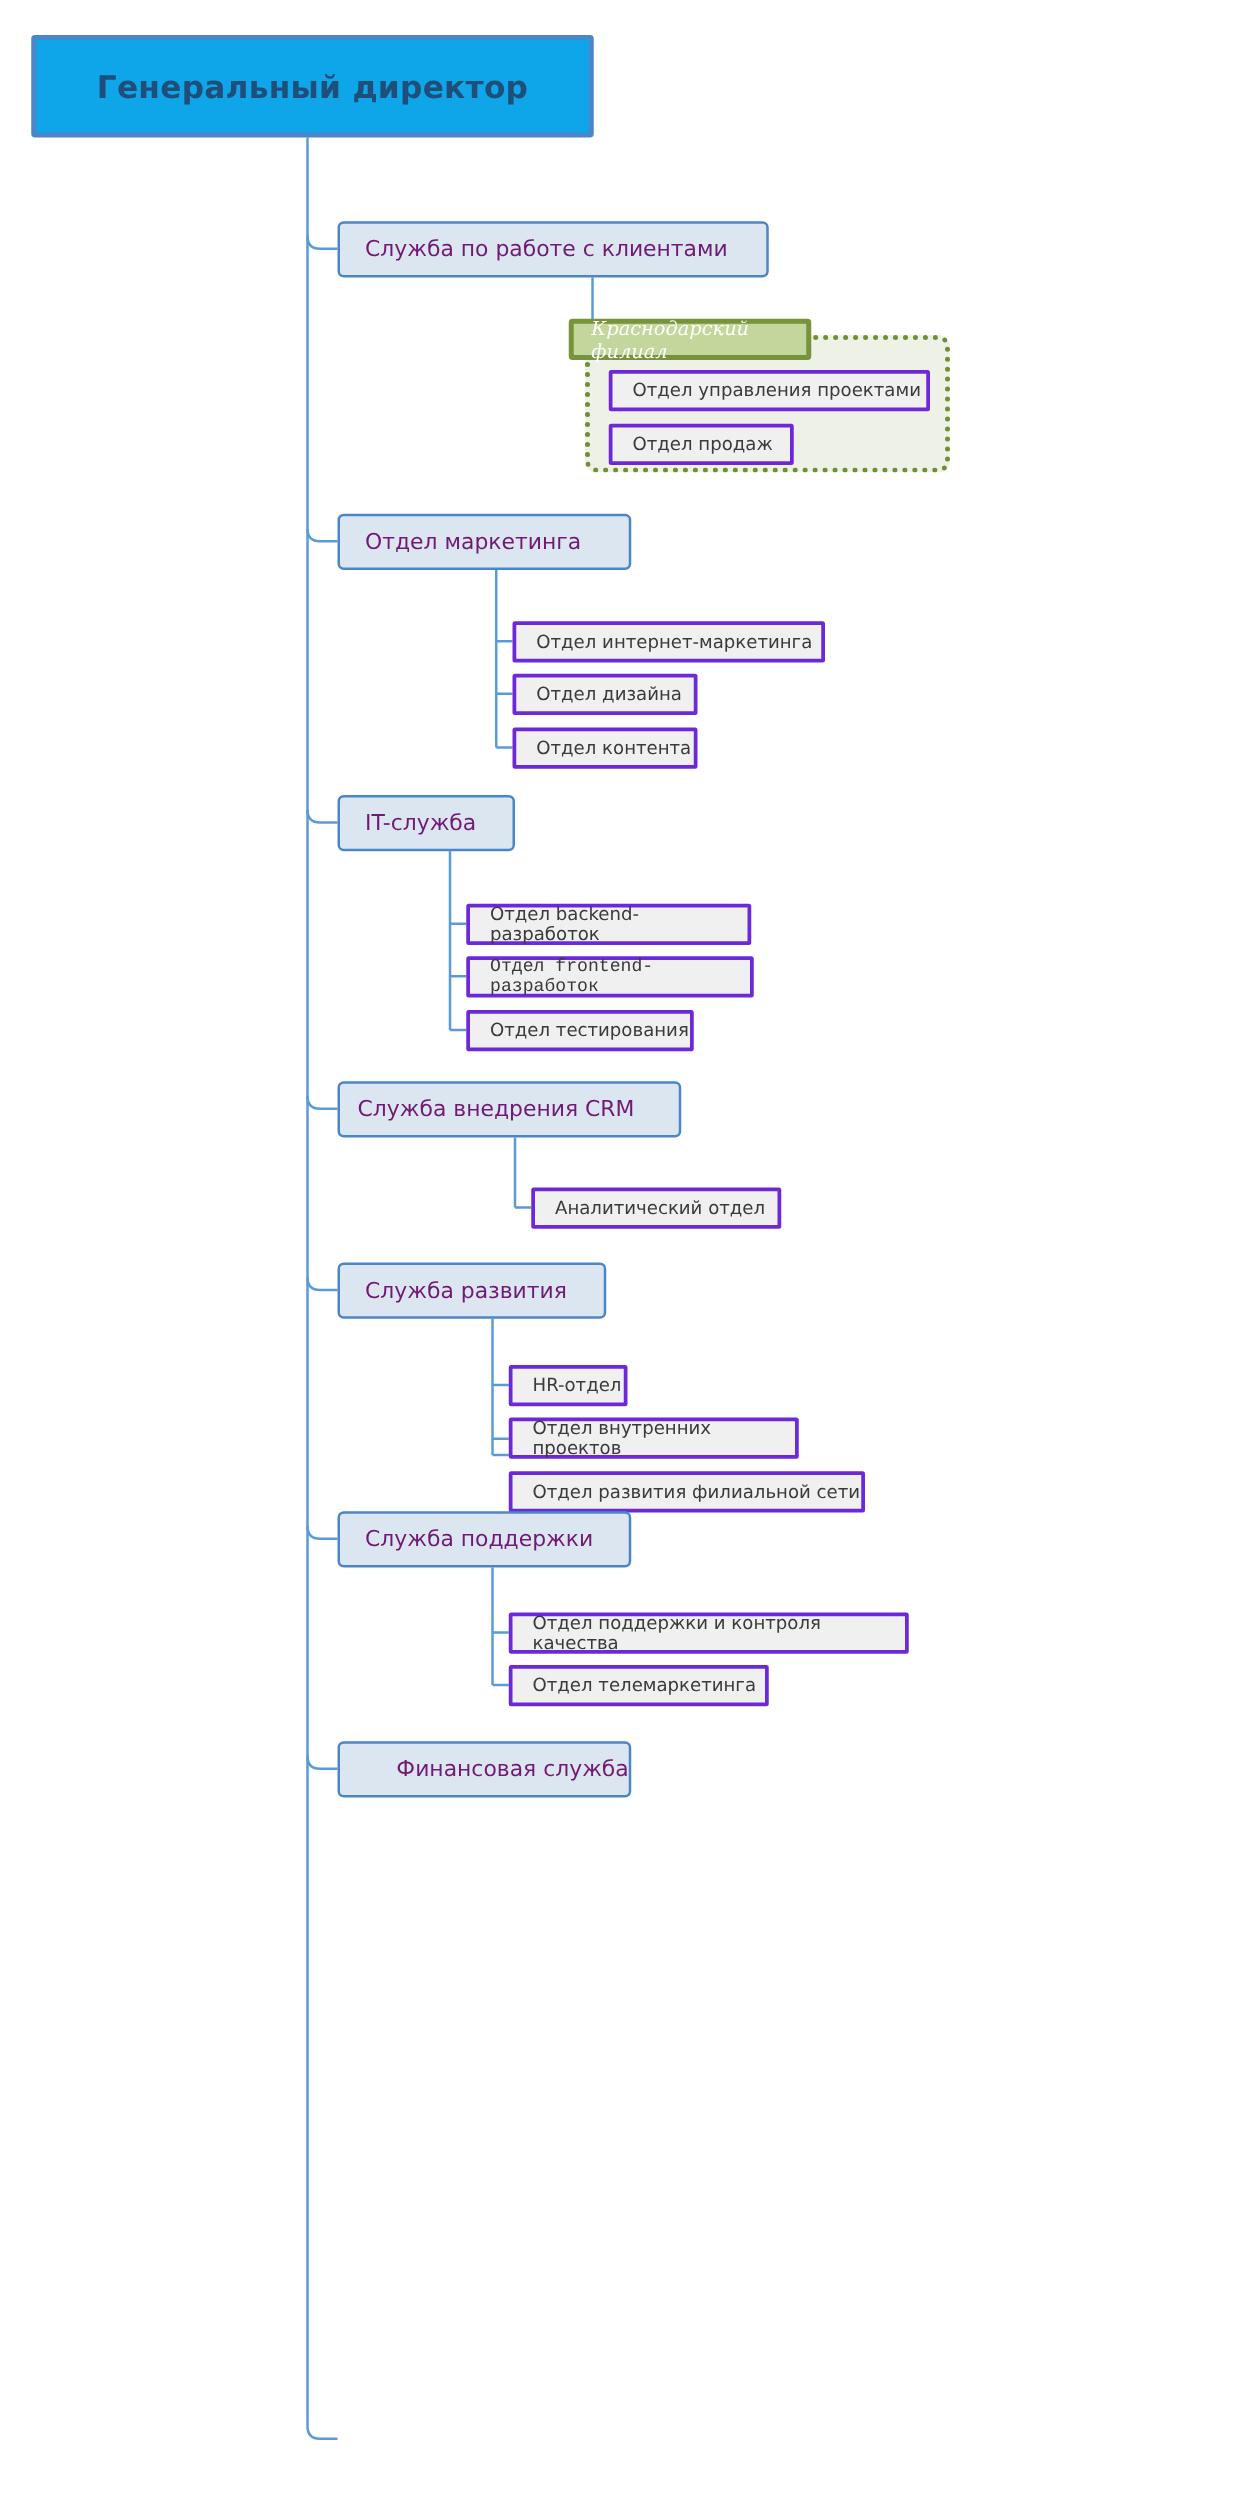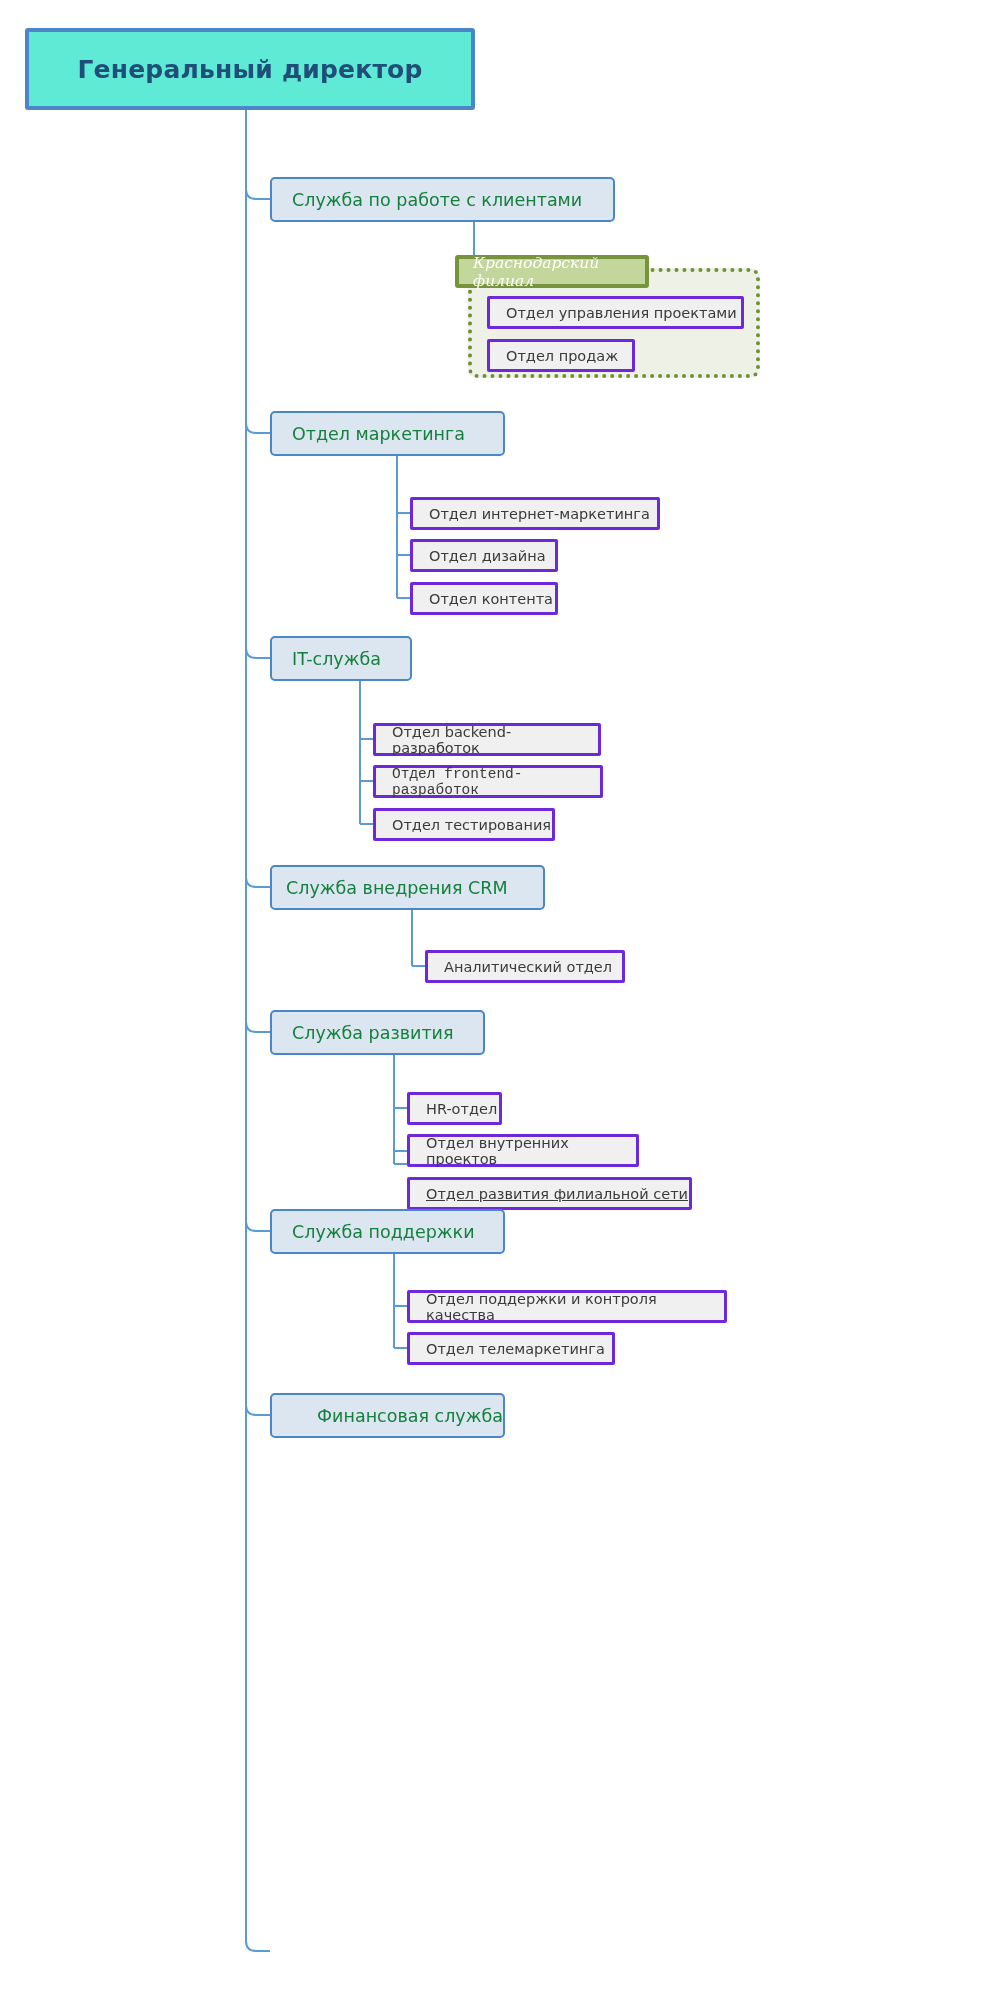--- a/index.html
+++ b/index.html
@@ -5,28 +5,28 @@
   html,body{margin:0;padding:0;background:#ffffff;}
   body{width:1000px;height:2001px;position:relative;overflow:hidden;
        font-family:"DejaVu Sans","Liberation Sans",sans-serif;}
   #stage{position:absolute;left:0;top:0;width:1000px;height:2001px;}
   svg.links{position:absolute;left:0;top:0;width:1000px;height:2001px;overflow:visible;}
 
   .node{position:absolute;box-sizing:border-box;display:flex;align-items:center;}
 
   
   .n-root{
-    background:#5eead4;border:4px solid #4a86c8;border-radius:3px;
+    background:#0ea5e9;border:4px solid #4a86c8;border-radius:3px;
     color:#1f4e79;font-weight:bold;font-size:25px;letter-spacing:.2px;
     justify-content:center;
   }
   
   .n-svc{
     background:#dce6f1;border:2px solid #4a86c8;border-radius:5px;
-    color:#15803d;font-size:17.5px;padding-left:20px;
+    color:#701a75;font-size:17.5px;padding-left:20px;
   }
   
   .n-dept{
     background:#f0f0f0;border:3px solid #6d28d9;border-radius:2px;
     color:#3a3a3a;font-size:14.5px;padding-left:16px;
   }
   
   .grp-body{
     position:absolute;box-sizing:border-box;
     background:#eef2e6;border:4px dotted #6f8f35;border-radius:9px;
@@ -140,21 +140,21 @@
 
   <div class="node n-svc" style="left:270px;top:1010px;width:215px;height:45px;">
     <span>Служба развития</span>
   </div>
   <div class="node n-dept" style="left:407px;top:1092px;width:95px;height:33px;">
     <span>HR-отдел</span>
   </div>
   <div class="node n-dept" style="left:407px;top:1134px;width:232px;height:33px;">
     <span>Отдел внутренних проектов</span>
   </div>
-  <div class="node n-dept" style="left:407px;top:1177px;width:285px;height:33px;text-decoration:underline;">
+  <div class="node n-dept" style="left:407px;top:1177px;width:285px;height:33px;">
     <span>Отдел развития филиальной сети</span>
   </div>
 
   <div class="node n-svc" style="left:270px;top:1209px;width:235px;height:45px;">
     <span>Служба поддержки</span>
   </div>
   <div class="node n-dept" style="left:407px;top:1290px;width:320px;height:33px;">
     <span>Отдел поддержки и контроля качества</span>
   </div>
   <div class="node n-dept" style="left:407px;top:1332px;width:208px;height:33px;">

